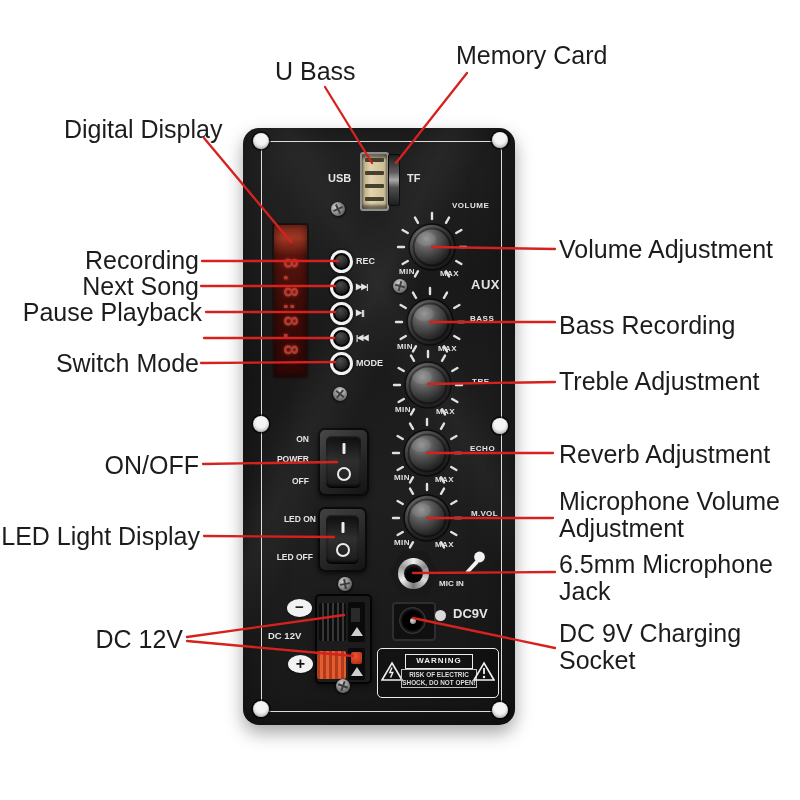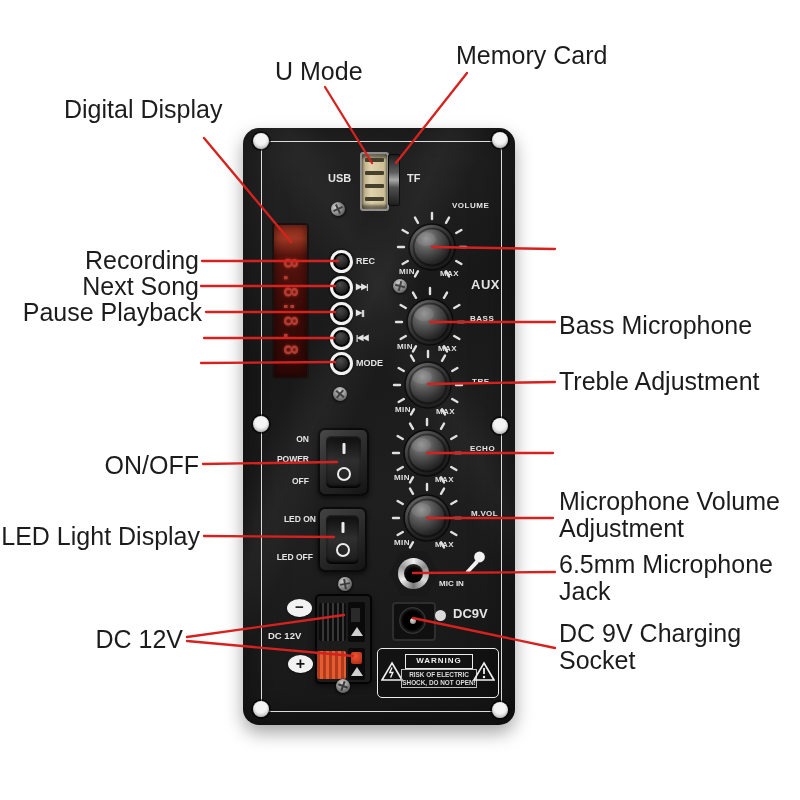--- a/index.html
+++ b/index.html
@@ -123,31 +123,34 @@
     <line x1="187" y1="641" x2="353" y2="656"></line>
     <line x1="555" y1="249" x2="432" y2="247"></line>
     <line x1="555" y1="322" x2="430" y2="322"></line>
     <line x1="555" y1="382" x2="428" y2="384"></line>
     <line x1="553" y1="453" x2="427" y2="453"></line>
     <line x1="553" y1="518" x2="427" y2="518"></line>
     <line x1="555" y1="572" x2="413" y2="573"></line>
     <line x1="555" y1="648" x2="413" y2="618"></line>
   </svg>
 
-  <div class="lbl" style="left:275px;top:58px;">U Mode</div>
+  <div class="lbl" style="left:275px;top:58px;">U Bass</div>
   <div class="lbl" style="left:456px;top:42px;">Memory Card</div>
-  <div class="lbl" style="left:64px;top:96px;">Digital Display</div>
+  <div class="lbl" style="left:64px;top:116px;">Digital Display</div>
   <div class="lbl r" style="left:0;width:199px;top:247px;">Recording</div>
   <div class="lbl r" style="left:0;width:199px;top:273px;">Next Song</div>
   <div class="lbl r" style="left:0;width:202px;top:299px;">Pause Playback</div>
+  <div class="lbl r" style="left:0;width:199px;top:350px;">Switch Mode</div>
   <div class="lbl r" style="left:0;width:199px;top:452px;">ON/OFF</div>
   <div class="lbl r" style="left:0;width:200px;top:523px;">LED Light Display</div>
   <div class="lbl r" style="left:0;width:183px;top:626px;">DC 12V</div>
-  <div class="lbl" style="left:559px;top:312px;">Bass Microphone</div>
+  <div class="lbl" style="left:559px;top:236px;">Volume Adjustment</div>
+  <div class="lbl" style="left:559px;top:312px;">Bass Recording</div>
   <div class="lbl" style="left:559px;top:368px;">Treble Adjustment</div>
+  <div class="lbl" style="left:559px;top:441px;">Reverb Adjustment</div>
   <div class="lbl" style="left:559px;top:488px;width:245px;">Microphone Volume Adjustment</div>
   <div class="lbl" style="left:559px;top:551px;width:245px;">6.5mm Microphone Jack</div>
   <div class="lbl" style="left:559px;top:620px;width:245px;">DC 9V Charging Socket</div>
 
   <div class="panel">
     <div class="inner-border"></div>
     <span class="hole" style="left:10px;top:5px;"></span>
     <span class="hole" style="left:249px;top:4px;"></span>
     <span class="hole" style="left:10px;top:288px;"></span>
     <span class="hole" style="left:249px;top:290px;"></span>

